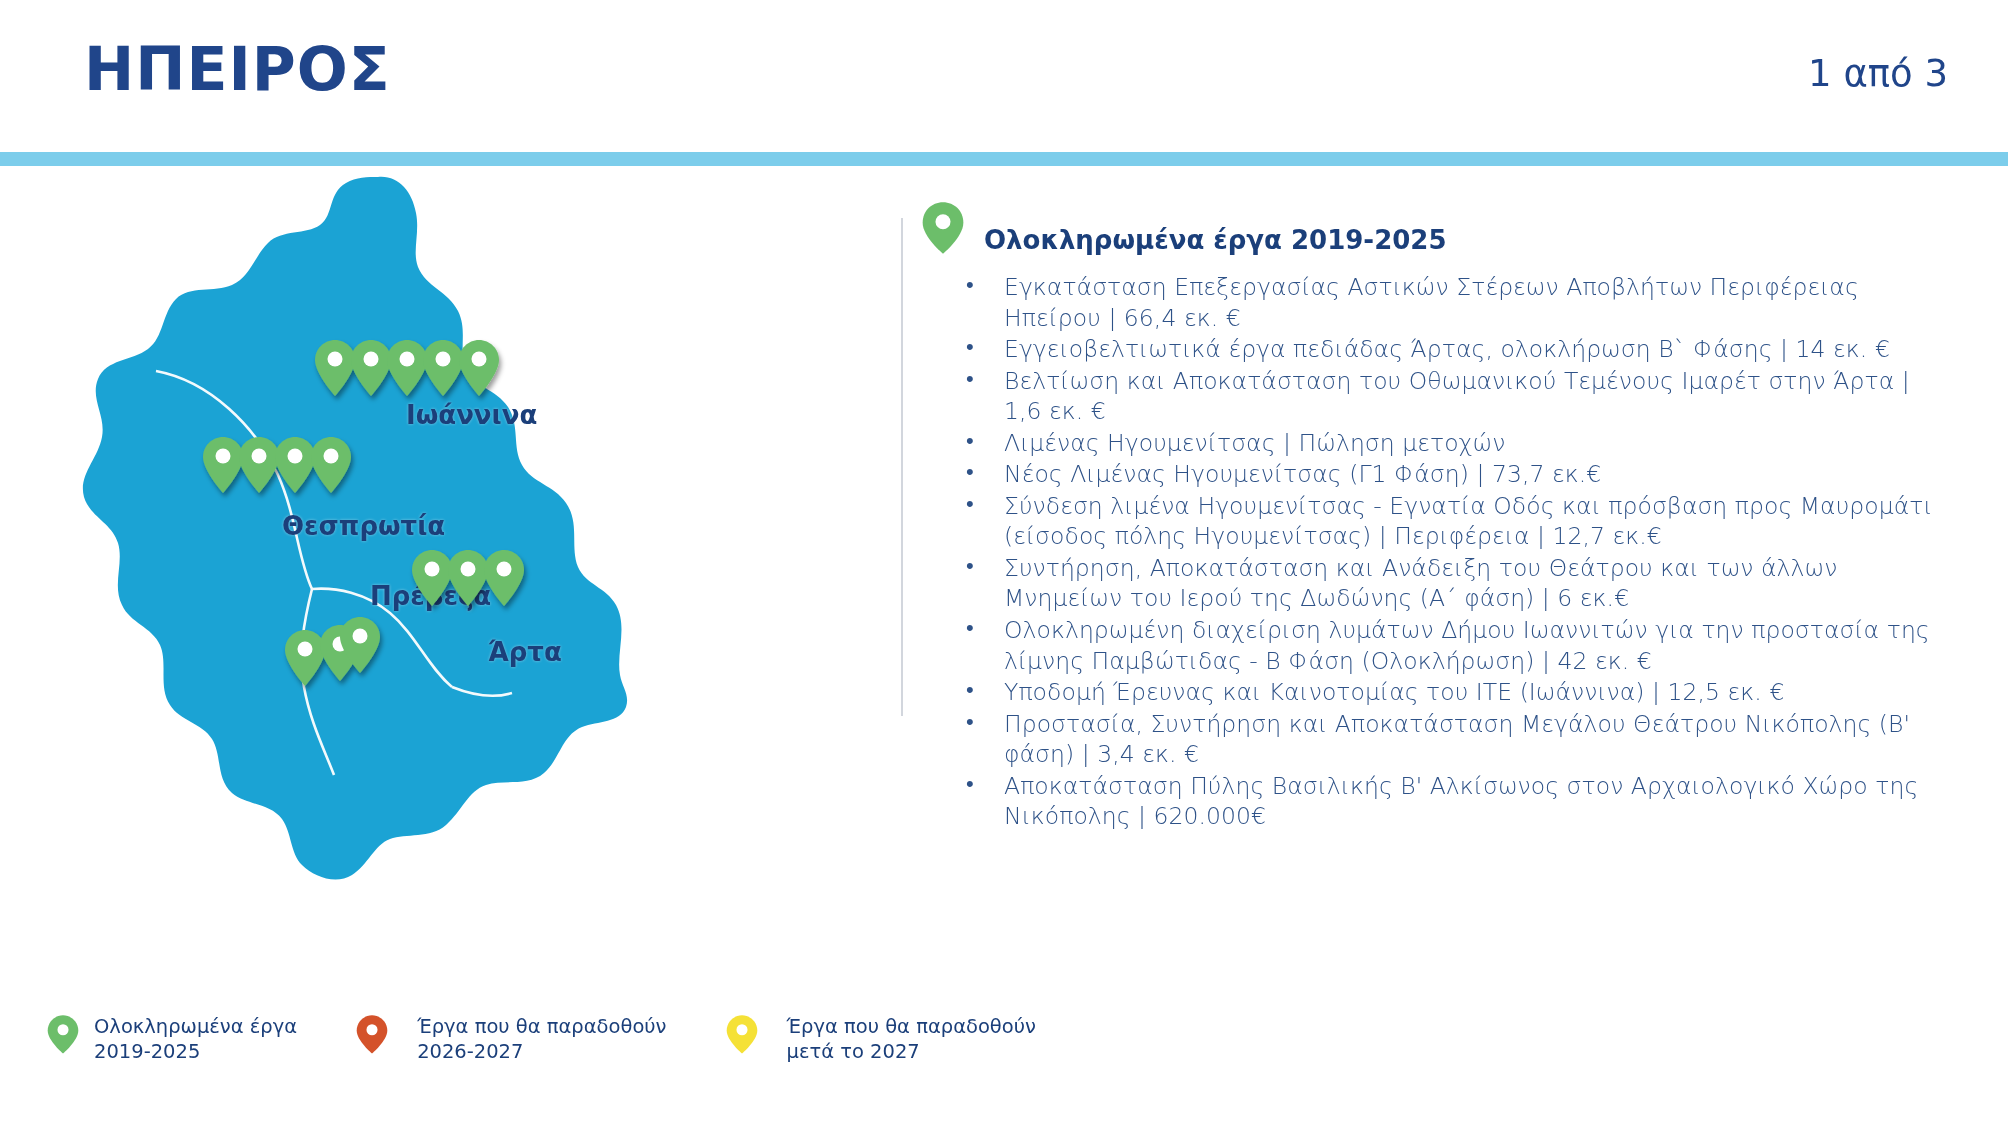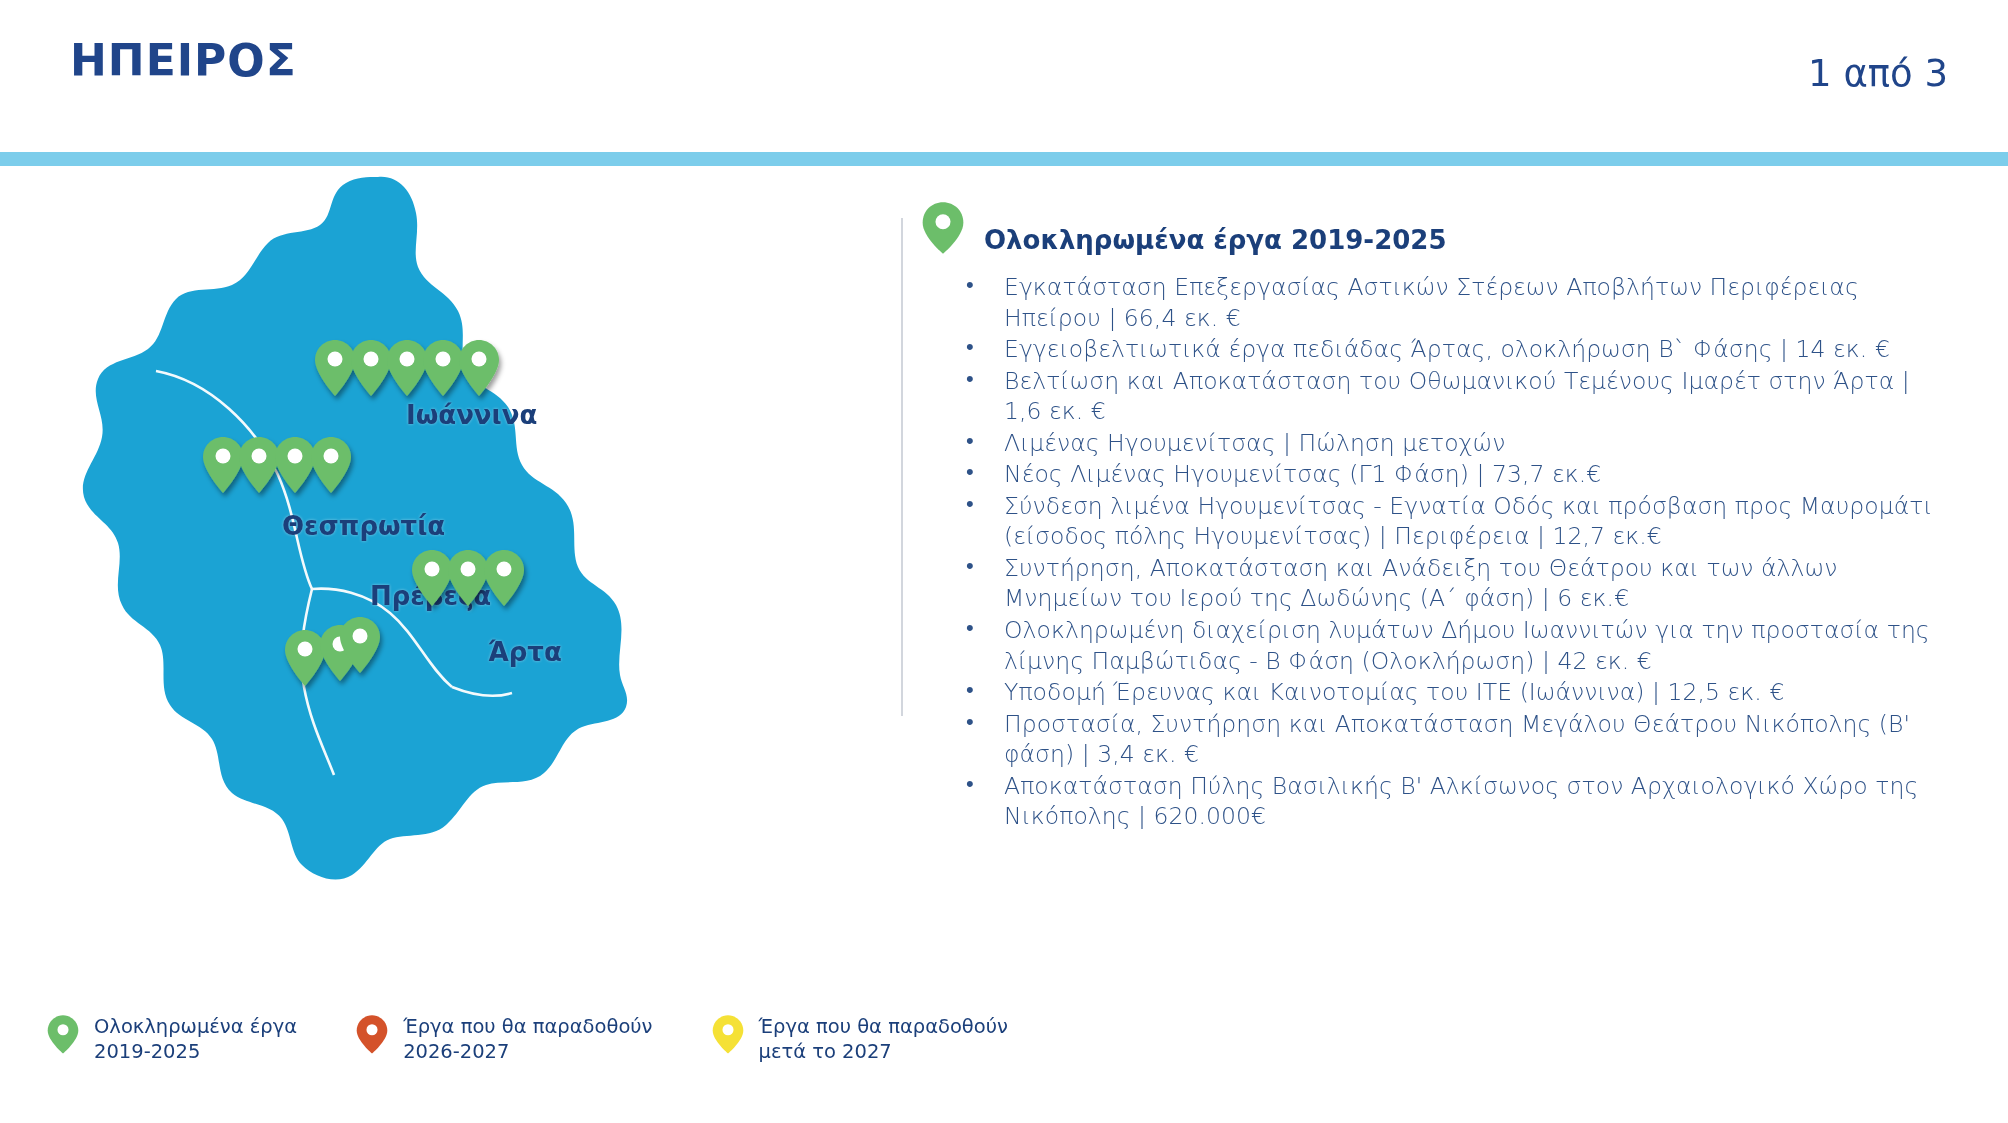--- a/index.html
+++ b/index.html
@@ -10,22 +10,22 @@
     overflow: hidden;
   }
   .slide { position: relative; width: 2008px; height: 1123px; background: #fff; }
 
   
   .header {
     position: absolute; left: 0; top: 0; width: 2008px; height: 152px;
     background: #ffffff;
   }
   .slide-title {
-    position: absolute; left: 70px; top: 38px;
-    font-size: 44px; font-weight: bold; letter-spacing: 1px;
+    position: absolute; left: 84px; top: 38px;
+    font-size: 60px; font-weight: bold; letter-spacing: 1px;
     color: #20458a; line-height: 1.05;
     font-family: "DejaVu Sans", "Liberation Sans", sans-serif;
     white-space: nowrap;
   }
   .page-indicator {
     position: absolute; right: 60px; top: 52px;
     font-size: 37px; font-weight: normal; color: #20458a;
     white-space: nowrap;
   }
   .header-rule {
@@ -80,21 +80,21 @@
     content: "•"; position: absolute; left: 8px; top: -1px;
     color: #2e5288; font-size: 22px; line-height: 1.30;
   }
 
   
   .legend {
     position: absolute; left: 46px; top: 1010px;
     display: flex; align-items: flex-start; gap: 0;
   }
   .legend-item { display: flex; align-items: flex-start; gap: 14px; }
-  .legend-item + .legend-item { margin-left: 58px; }
+  .legend-item + .legend-item { margin-left: 58px; gap: 28px; }
   .legend-text {
     font-size: 19.5px; line-height: 1.30; color: #1b3f7a; white-space: pre-line;
     padding-top: 4px;
   }
   .legend-pin { flex: 0 0 auto; }
 </style>
 </head>
 <body>
 
 <div class="slide">

